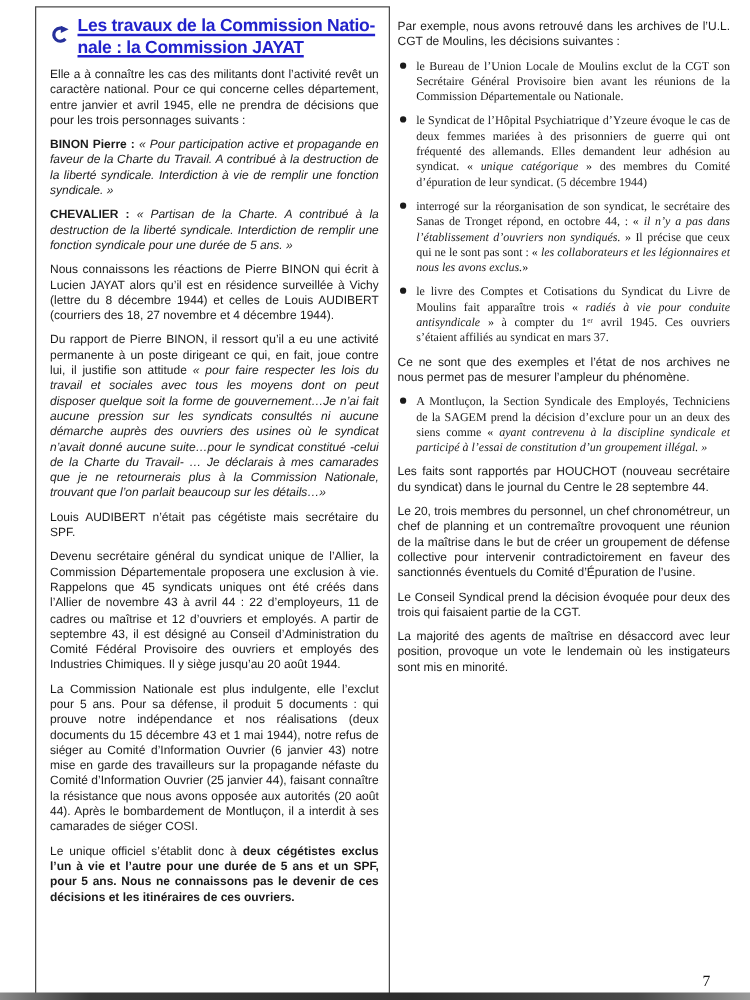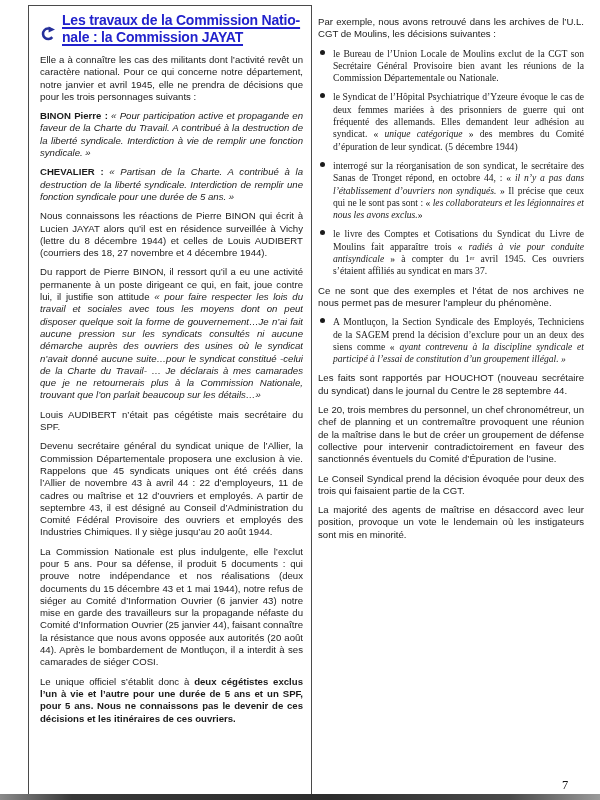--- a/index.html
+++ b/index.html
@@ -14,21 +14,21 @@
     background:#ffffff;color:var(--ink);
     font-family:"Liberation Sans","DejaVu Sans",sans-serif;
   }
   .frame-left{
     position:absolute;left:28px;top:5px;width:284px;height:791px;
     border:1px solid var(--frame);box-sizing:border-box;background:#fff;
   }
   .col{position:absolute;overflow:hidden;}
   .col-left{left:40px;top:12px;width:263px;height:776px;}
   .col-right{left:318px;top:16px;width:266px;height:736px;}
-  .heading{display:flex;align-items:flex-end;gap:7px;margin:0 0 9px 0;}
+  .heading{display:flex;align-items:center;gap:7px;margin:0 0 9px 0;}
   .heading .h-icon{flex:0 0 15px;margin-top:2px;}
   .heading .h-text{
     color:var(--heading-blue);font-weight:bold;font-size:14px;line-height:16.5px;
     letter-spacing:-0.2px;white-space:pre-line;
     text-decoration:underline;text-decoration-thickness:1.5px;text-underline-offset:2px;
   }
   .para{
     font-size:9.6px;line-height:12.3px;text-align:justify;margin:0 0 7px 0;
   }
   .bullet{position:relative;padding-left:15px;margin:0 0 7px 0;}
@@ -62,21 +62,21 @@
 
 <div class="col col-left" id="col-left">
     <div class="heading">
       <span class="h-icon"><svg width="15" height="15" viewBox="0 0 20 20" aria-hidden="true">
           <path d="M15.8 5.2 A7 7 0 1 0 16.4 14.8" fill="none" stroke="#26309b" stroke-width="3.4"></path>
           <path d="M11.5 0.8 L20 4.6 L11.5 8.6 Z" fill="#26309b"></path>
         </svg></span>
       <span class="h-text">Les travaux de la Commission Natio-
 nale : la Commission JAYAT</span>
     </div>
-    <div class="para"><span>Elle a à connaître les cas des militants dont l’activité revêt un caractère national. Pour ce qui concerne notre département, notre janvier et avril 1945, elle ne prendra de décisions que pour les trois personnages suivants :</span></div>
+    <div class="para"><span>Elle a à connaître les cas des militants dont l’activité revêt un caractère national. Pour ce qui concerne celles département, entre janvier et avril 1945, elle ne prendra de décisions que pour les trois personnages suivants :</span></div>
     <div class="para"><span class="b">BINON Pierre : </span><span class="i">« Pour participation active et propagande en faveur de la Charte du Travail. A contribué à la destruction de la liberté syndicale. Interdiction à vie de remplir une fonction syndicale. »</span></div>
     <div class="para"><span class="b">CHEVALIER : </span><span class="i">« Partisan de la Charte. A contribué à la destruction de la liberté syndicale. Interdiction de remplir une fonction syndicale pour une durée de 5 ans. »</span></div>
     <div class="para"><span>Nous connaissons les réactions de Pierre BINON qui écrit à Lucien JAYAT alors qu’il est en résidence surveillée à Vichy (lettre du 8 décembre 1944) et celles de Louis AUDIBERT (courriers des 18, 27 novembre et 4 décembre 1944).</span></div>
     <div class="para"><span>Du rapport de Pierre BINON, il ressort qu’il a eu une activité permanente à un poste dirigeant ce qui, en fait, joue contre lui, il justifie son attitude </span><span class="i">« pour faire respecter les lois du travail et sociales avec tous les moyens dont on peut disposer quelque soit la forme de gouvernement…Je n’ai fait aucune pression sur les syndicats consultés ni aucune démarche auprès des ouvriers des usines où le syndicat n’avait donné aucune suite…pour le syndicat constitué -celui de la Charte du Travail- … Je déclarais à mes camarades que je ne retournerais plus à la Commission Nationale, trouvant que l’on parlait beaucoup sur les détails…»</span></div>
     <div class="para"><span>Louis AUDIBERT n’était pas cégétiste mais secrétaire du SPF.</span></div>
     <div class="para"><span>Devenu secrétaire général du syndicat unique de l’Allier, la Commission Départementale proposera une exclusion à vie. Rappelons que 45 syndicats uniques ont été créés dans l’Allier de novembre 43 à avril 44 : 22 d’employeurs, 11 de cadres ou maîtrise et 12 d’ouvriers et employés. A partir de septembre 43, il est désigné au Conseil d’Administration du Comité Fédéral Provisoire des ouvriers et employés des Industries Chimiques. Il y siège jusqu’au 20 août 1944.</span></div>
     <div class="para"><span>La Commission Nationale est plus indulgente, elle l’exclut pour 5 ans. Pour sa défense, il produit 5 documents : qui prouve notre indépendance et nos réalisations (deux documents du 15 décembre 43 et 1 mai 1944), notre refus de siéger au Comité d’Information Ouvrier (6 janvier 43) notre mise en garde des travailleurs sur la propagande néfaste du Comité d’Information Ouvrier (25 janvier 44), faisant connaître la résistance que nous avons opposée aux autorités (20 août 44). Après le bombardement de Montluçon, il a interdit à ses camarades de siéger COSI.</span></div>
     <div class="para"><span>Le unique officiel s’établit donc à </span><span class="b">deux cégétistes exclus l’un à vie et l’autre pour une durée de 5 ans et un SPF, pour 5 ans. Nous ne connaissons pas le devenir de ces décisions et les itinéraires de ces ouvriers.</span></div>
   </div>
 <div class="col col-right" id="col-right">

